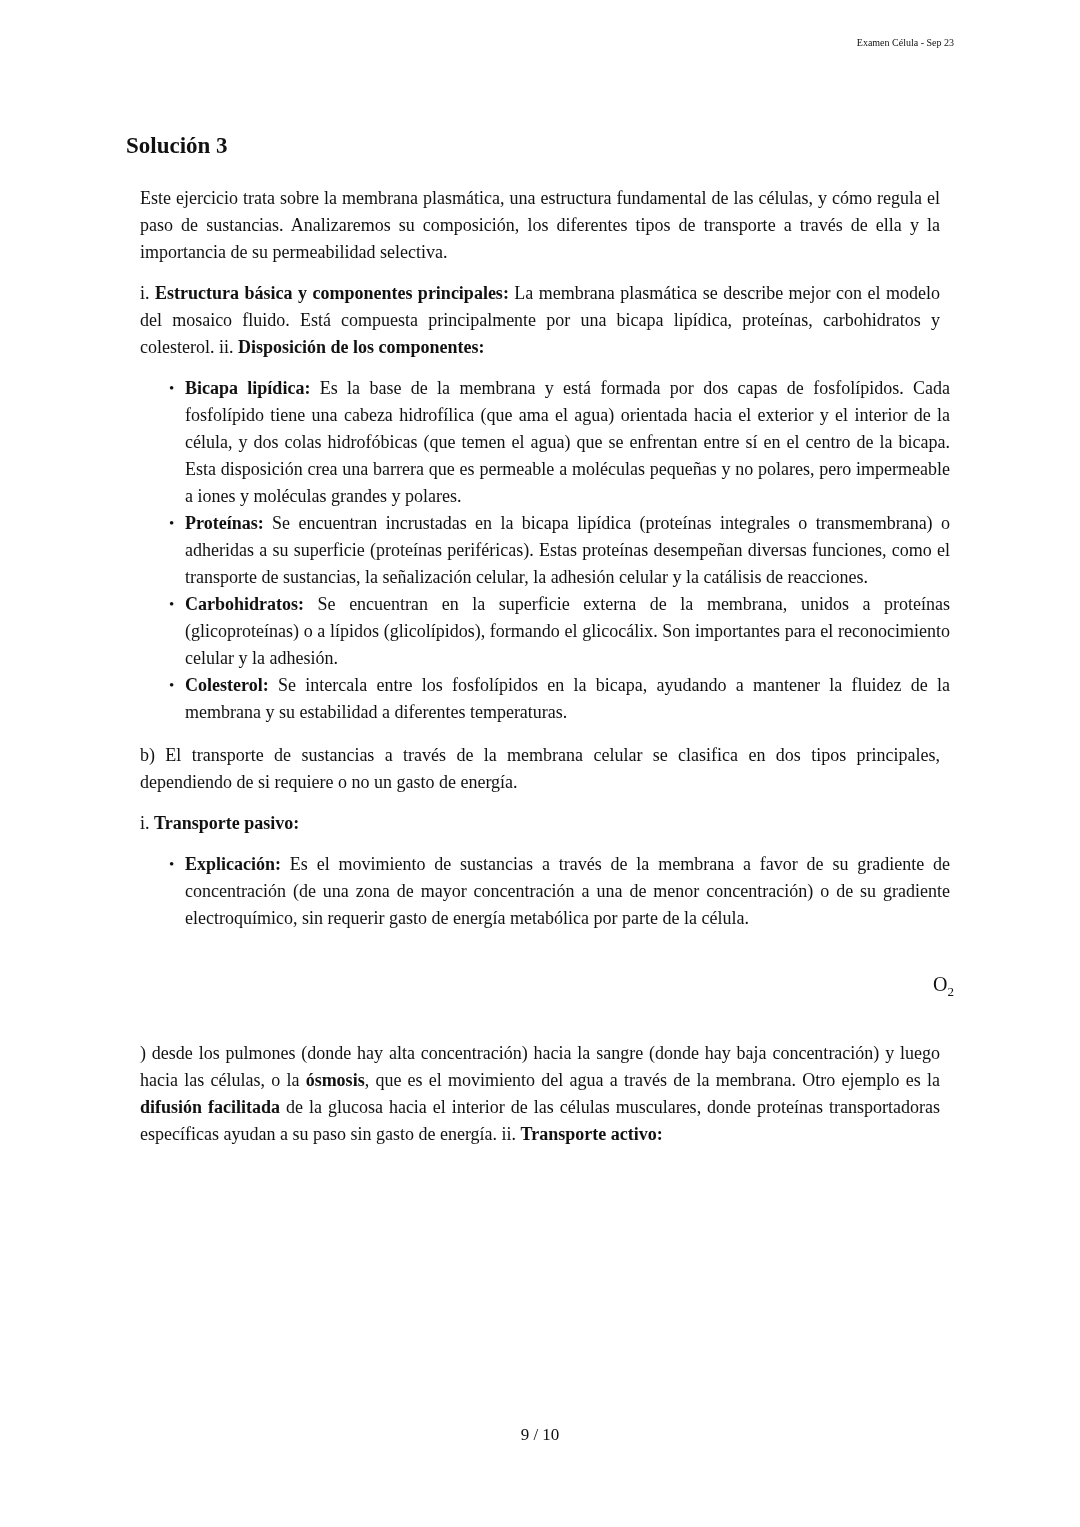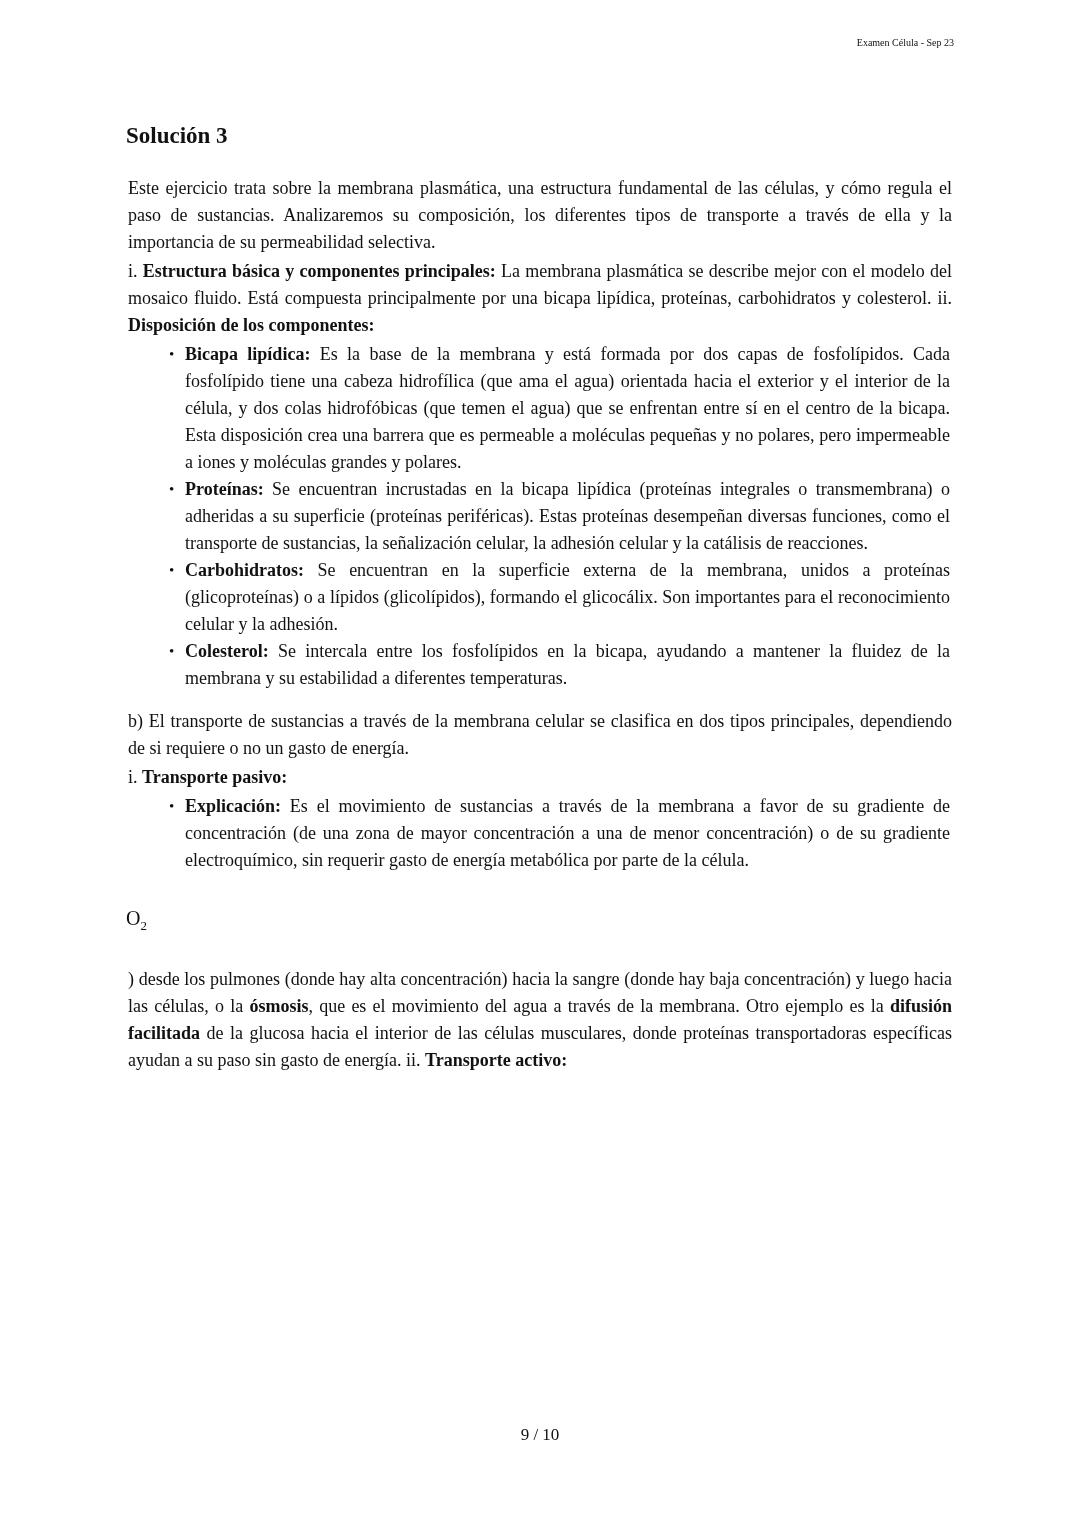--- a/index.html
+++ b/index.html
@@ -22,36 +22,36 @@
     top: 34px;
     left: 126px;
     width: 828px;
     text-align: right;
     font-size: 10px;
     line-height: 18px;
     color: #111111;
   }
   .content {
     position: absolute;
-    top: 120px;
+    top: 130px;
     left: 126px;
     width: 828px;
     font-size: 18px;
     line-height: 27px;
     text-align: justify;
     color: #111111;
   }
   .section-title {
     font-size: 23px;
     line-height: 32px;
     font-weight: bold;
     margin: 0 0 23px 0;
     text-align: left;
   }
-  .content p { margin: 2px; }
+  .content p { margin: 14px; }
   .p-intro   { margin-bottom: 10px; }
   .p-part-a  { margin-bottom: 31px; }
   .p-sub     { margin-left: 21px; margin-bottom: 28px; }
   .p-part-b  { margin-bottom: 35px; }
   .p-sub-short { margin-left: 21px; margin-bottom: 30px; }
   ul.blist {
     list-style: none;
     margin: 0 4px 16px 0;
     padding: 0 0 0 59px;
   }
@@ -61,24 +61,24 @@
     margin: 0;
   }
   ul.blist li::before {
     content: "\2022";
     position: absolute;
     left: -16px;
     top: 0;
     font-size: 15px;
   }
   .formula-block {
-    text-align: left;
+    text-align: right;
     margin: 31px 0 27px 0;
     font-size: 20px;
-    line-height: 26px;
+    line-height: 42px;
   }
   .formula-block sub {
     font-size: 13px;
   }
   .p-continuation {
     margin-left: 57px;
   }
   .page-footer {
     position: absolute;
     top: 1424px;

